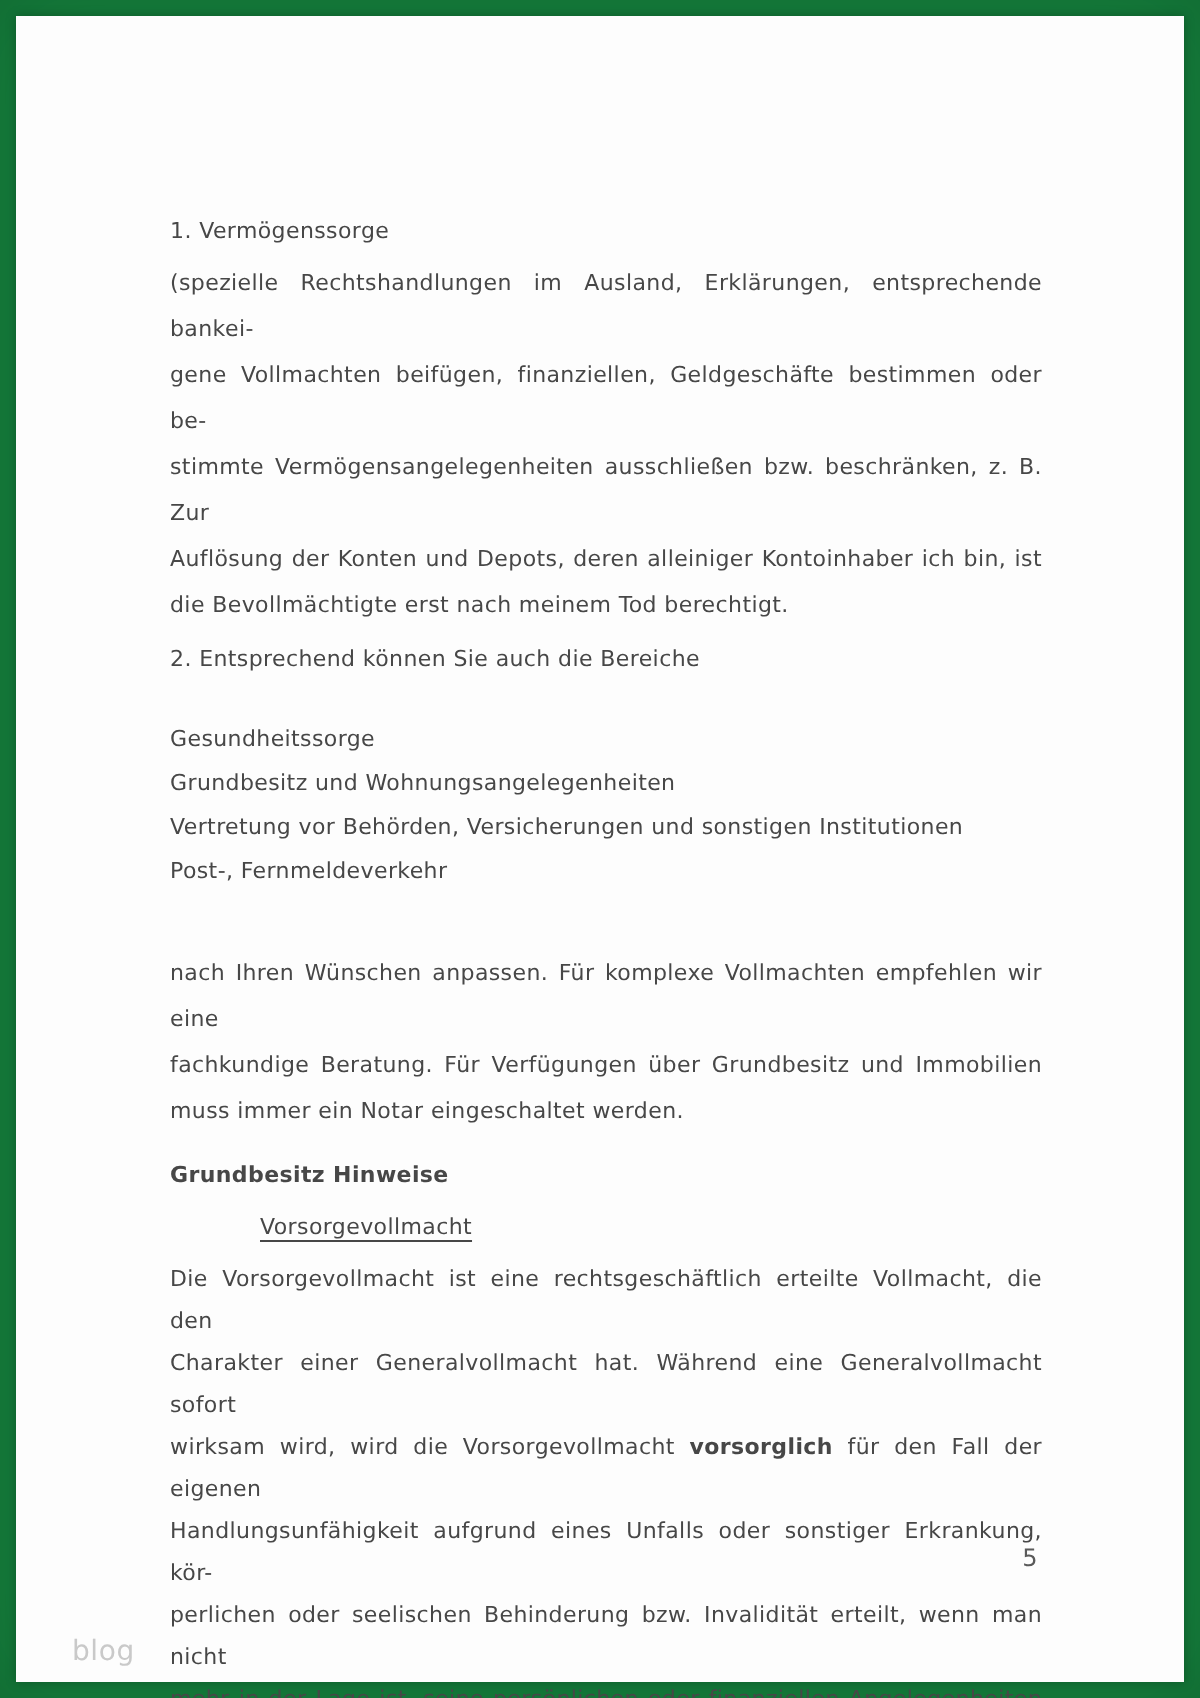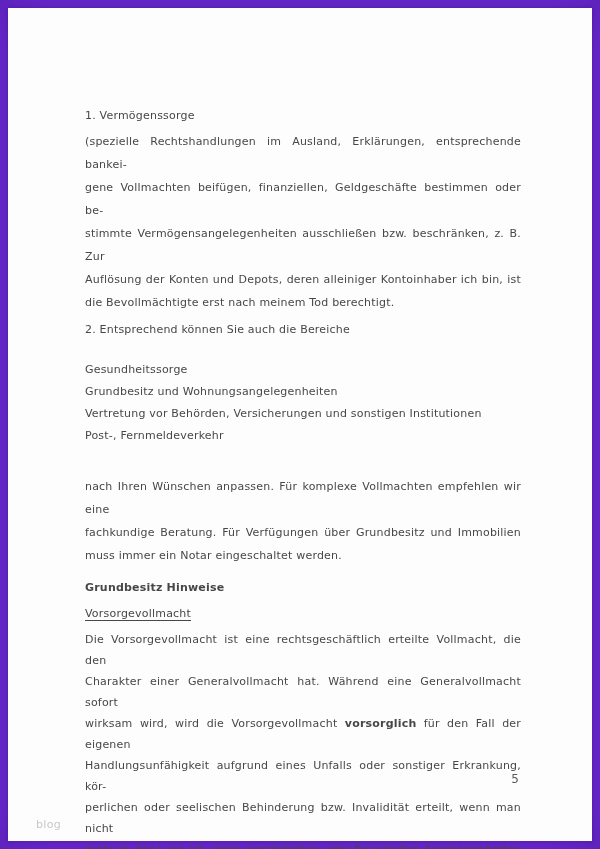--- a/index.html
+++ b/index.html
@@ -4,21 +4,21 @@
 <style>
   html, body { margin: 0; padding: 0; }
   body {
     font-family: "DejaVu Sans", "Liberation Sans", sans-serif;
     background: #cfcfcf;
   }
   #screen {
     position: relative;
     width: 600px;
     height: 849px;
-    background: #6d28d9;
+    background: #15803d;
     box-shadow: inset 0 0 50px rgba(0,0,0,0.18);
     overflow: hidden;
   }
   .page {
     position: absolute;
     left: 8px; top: 8px; right: 8px; bottom: 8px;
     background: #fdfdfd;
     box-shadow: 0 0 5px rgba(0,0,0,0.25);
   }
   .content {
@@ -38,35 +38,35 @@
   .heading { line-height: 23px; }
   .bold { font-weight: bold; }
   .underline { text-decoration: underline; text-underline-offset: 3px; }
   .h1 { margin-top: 96px; }
   .para1 { margin-top: 3px; }
   .h2 { margin-top: 4px; }
   .list { margin-top: 18px; }
   .list .line { line-height: 22px; }
   .para2 { margin-top: 28px; }
   .h3 { margin-top: 9px; }
-  .h4 { margin-top: 3px; }
+  .h4 { margin-top: 3px; margin-left: 45px; }
   .para3 { margin-top: 4px; }
   .page-number {
     position: absolute;
     top: 764px;
     right: 73px;
     font-size: 12px;
     color: #5a5a5a;
     letter-spacing: 0.2px;
   }
   .watermark {
     position: absolute;
     left: 36px;
     top: 818px;
-    font-size: 11px;
+    font-size: 14px;
     color: #c9c9c9;
     letter-spacing: 0.3px;
   }
 </style>
 </head>
 <body>
 
 <div id="screen">
   <div class="page">
     <div class="content">

